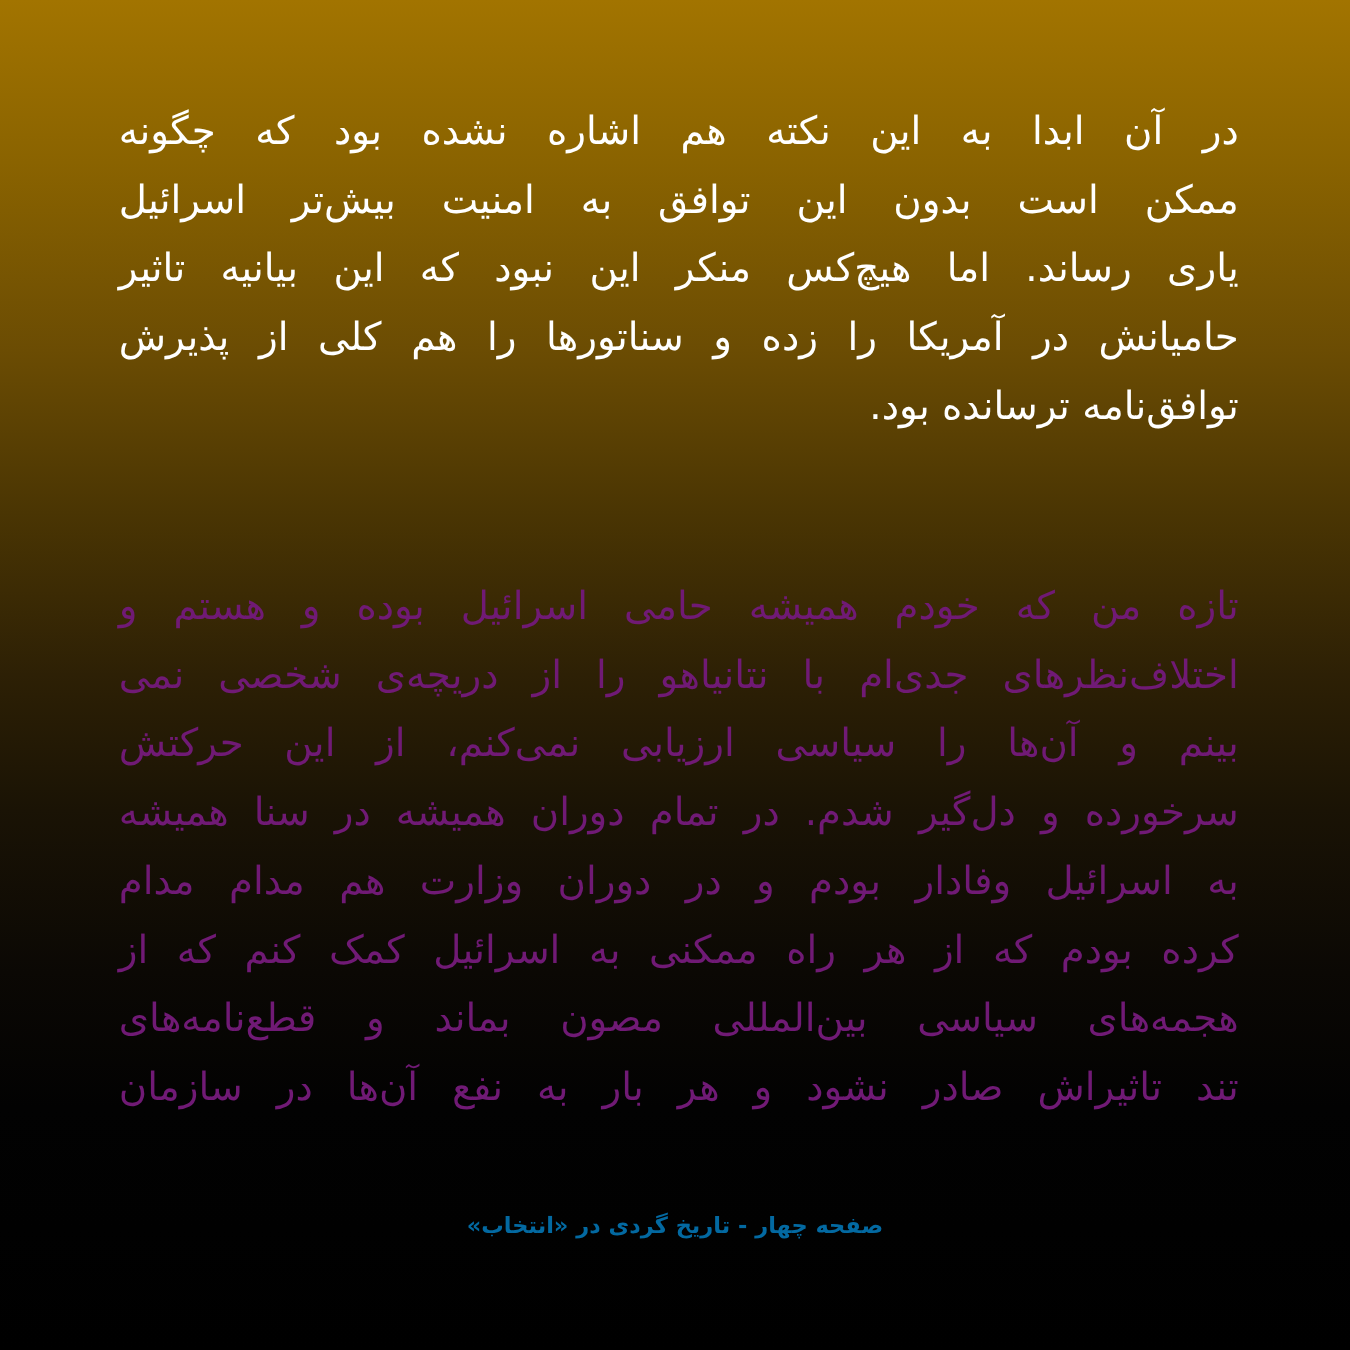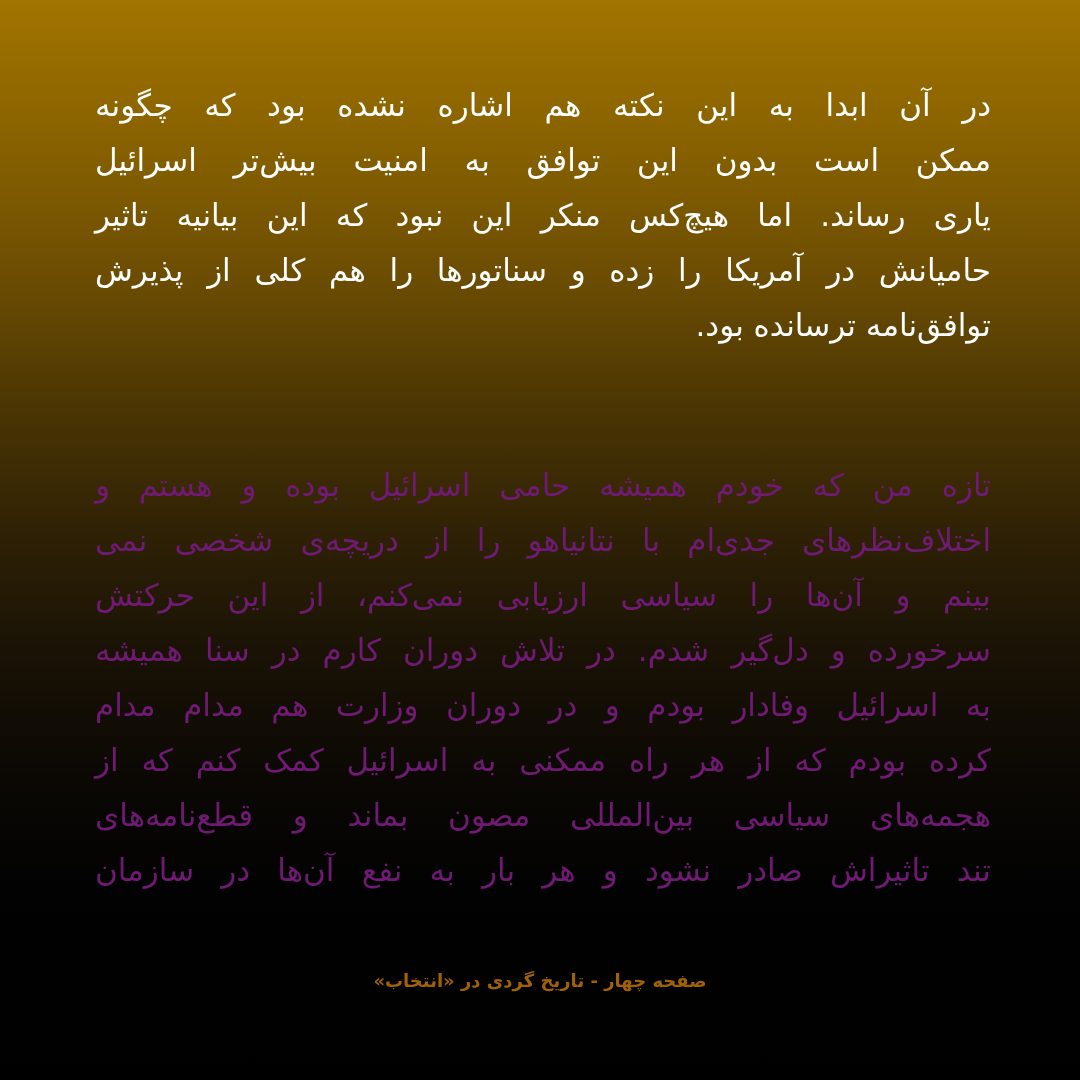--- a/index.html
+++ b/index.html
@@ -72,22 +72,22 @@
     <span class="line">ممکن است بدون این توافق به امنیت بیش‌تر اسرائیل</span>
     <span class="line">یاری رساند. اما هیچ‌کس منکر این نبود که این بیانیه تاثیر</span>
     <span class="line">حامیانش در آمریکا را زده و سناتورها را هم کلی از پذیرش</span>
     <span class="line last">توافق‌نامه ترسانده بود.</span>
   </div>
 
   <div class="text-block" id="para-2" style="color: #701a75;">
     <span class="line">تازه من که خودم همیشه حامی اسرائیل بوده و هستم و</span>
     <span class="line">اختلاف‌نظرهای جدی‌ام با نتانیاهو را از دریچه‌ی شخصی نمی</span>
     <span class="line">بینم و آن‌ها را سیاسی ارزیابی نمی‌کنم، از این حرکتش</span>
-    <span class="line">سرخورده و دل‌گیر شدم. در تلاش دوران کارم در سنا همیشه</span>
+    <span class="line">سرخورده و دل‌گیر شدم. در تمام دوران همیشه در سنا همیشه</span>
     <span class="line">به اسرائیل وفادار بودم و در دوران وزارت هم مدام مدام</span>
     <span class="line">کرده بودم که از هر راه ممکنی به اسرائیل کمک کنم که از</span>
     <span class="line">هجمه‌های سیاسی بین‌المللی مصون بماند و قطع‌نامه‌های</span>
     <span class="line">تند تاثیر‌اش صادر نشود و هر بار به نفع آن‌ها در سازمان</span>
   </div>
 
-  <div class="footer" style="color: #a16207;">صفحه چهار - تاریخ گردی در «انتخاب»</div>
+  <div class="footer" style="color: #0369a1;">صفحه چهار - تاریخ گردی در «انتخاب»</div>
 
 </div>
 
 </body></html>

